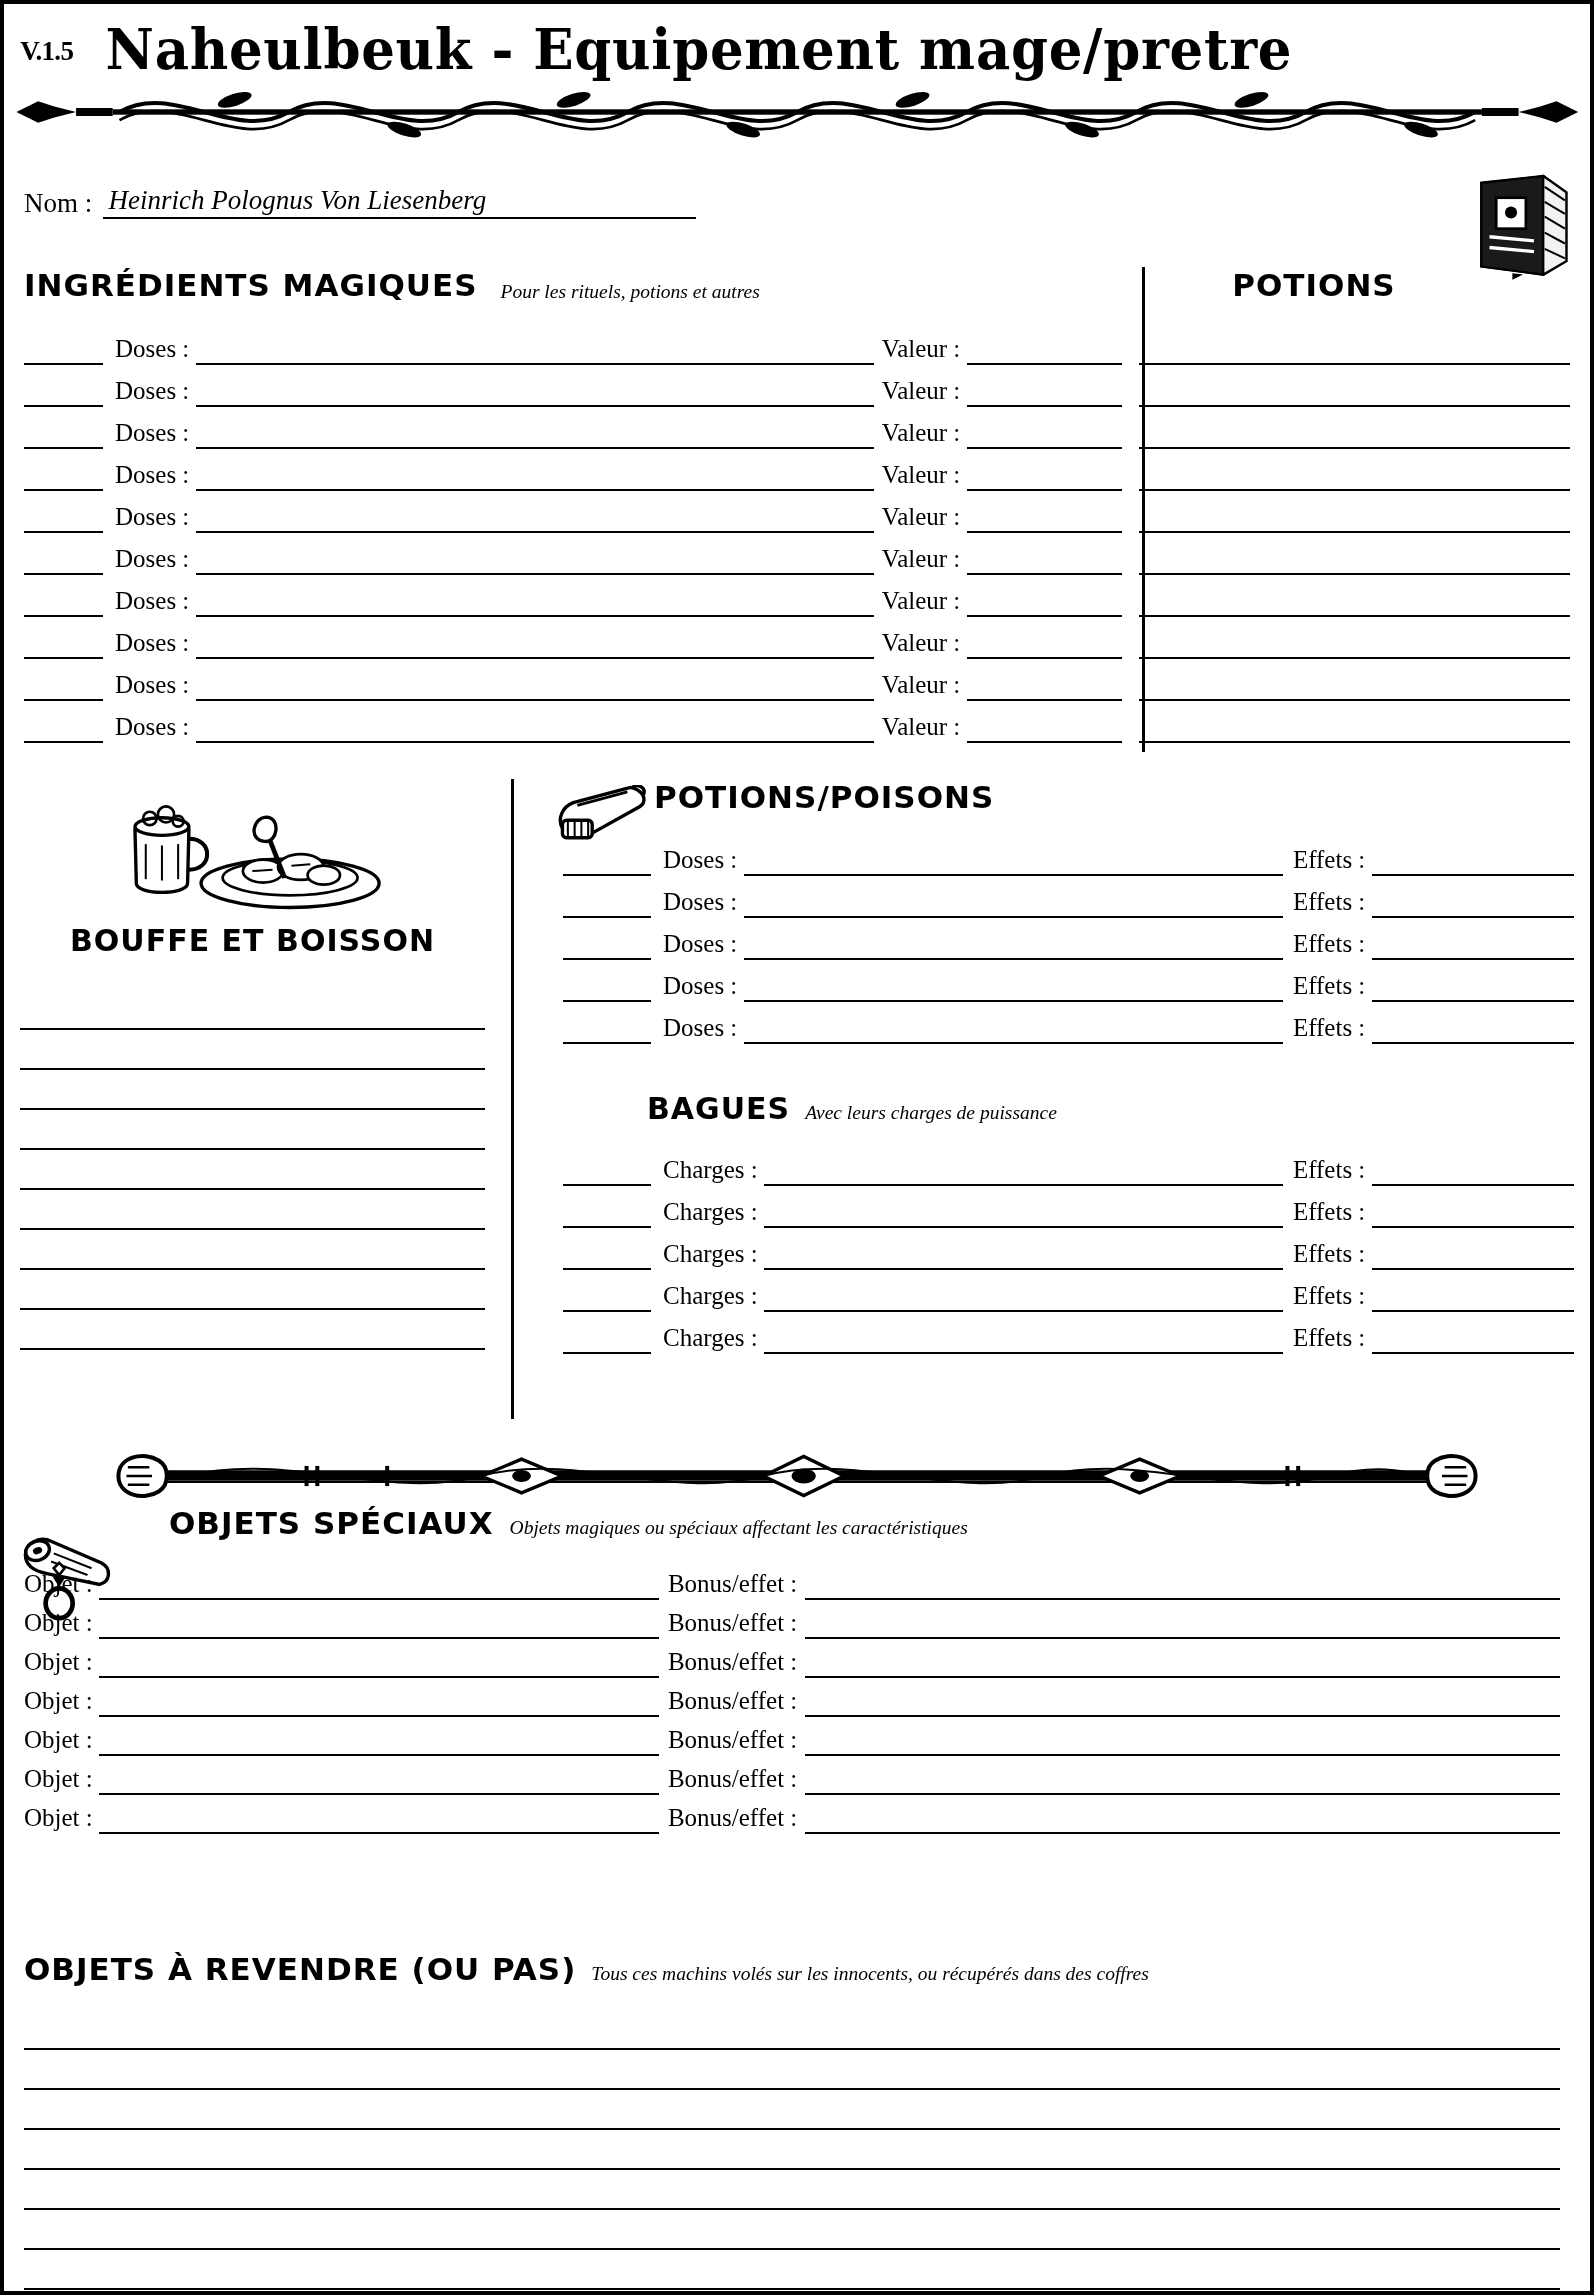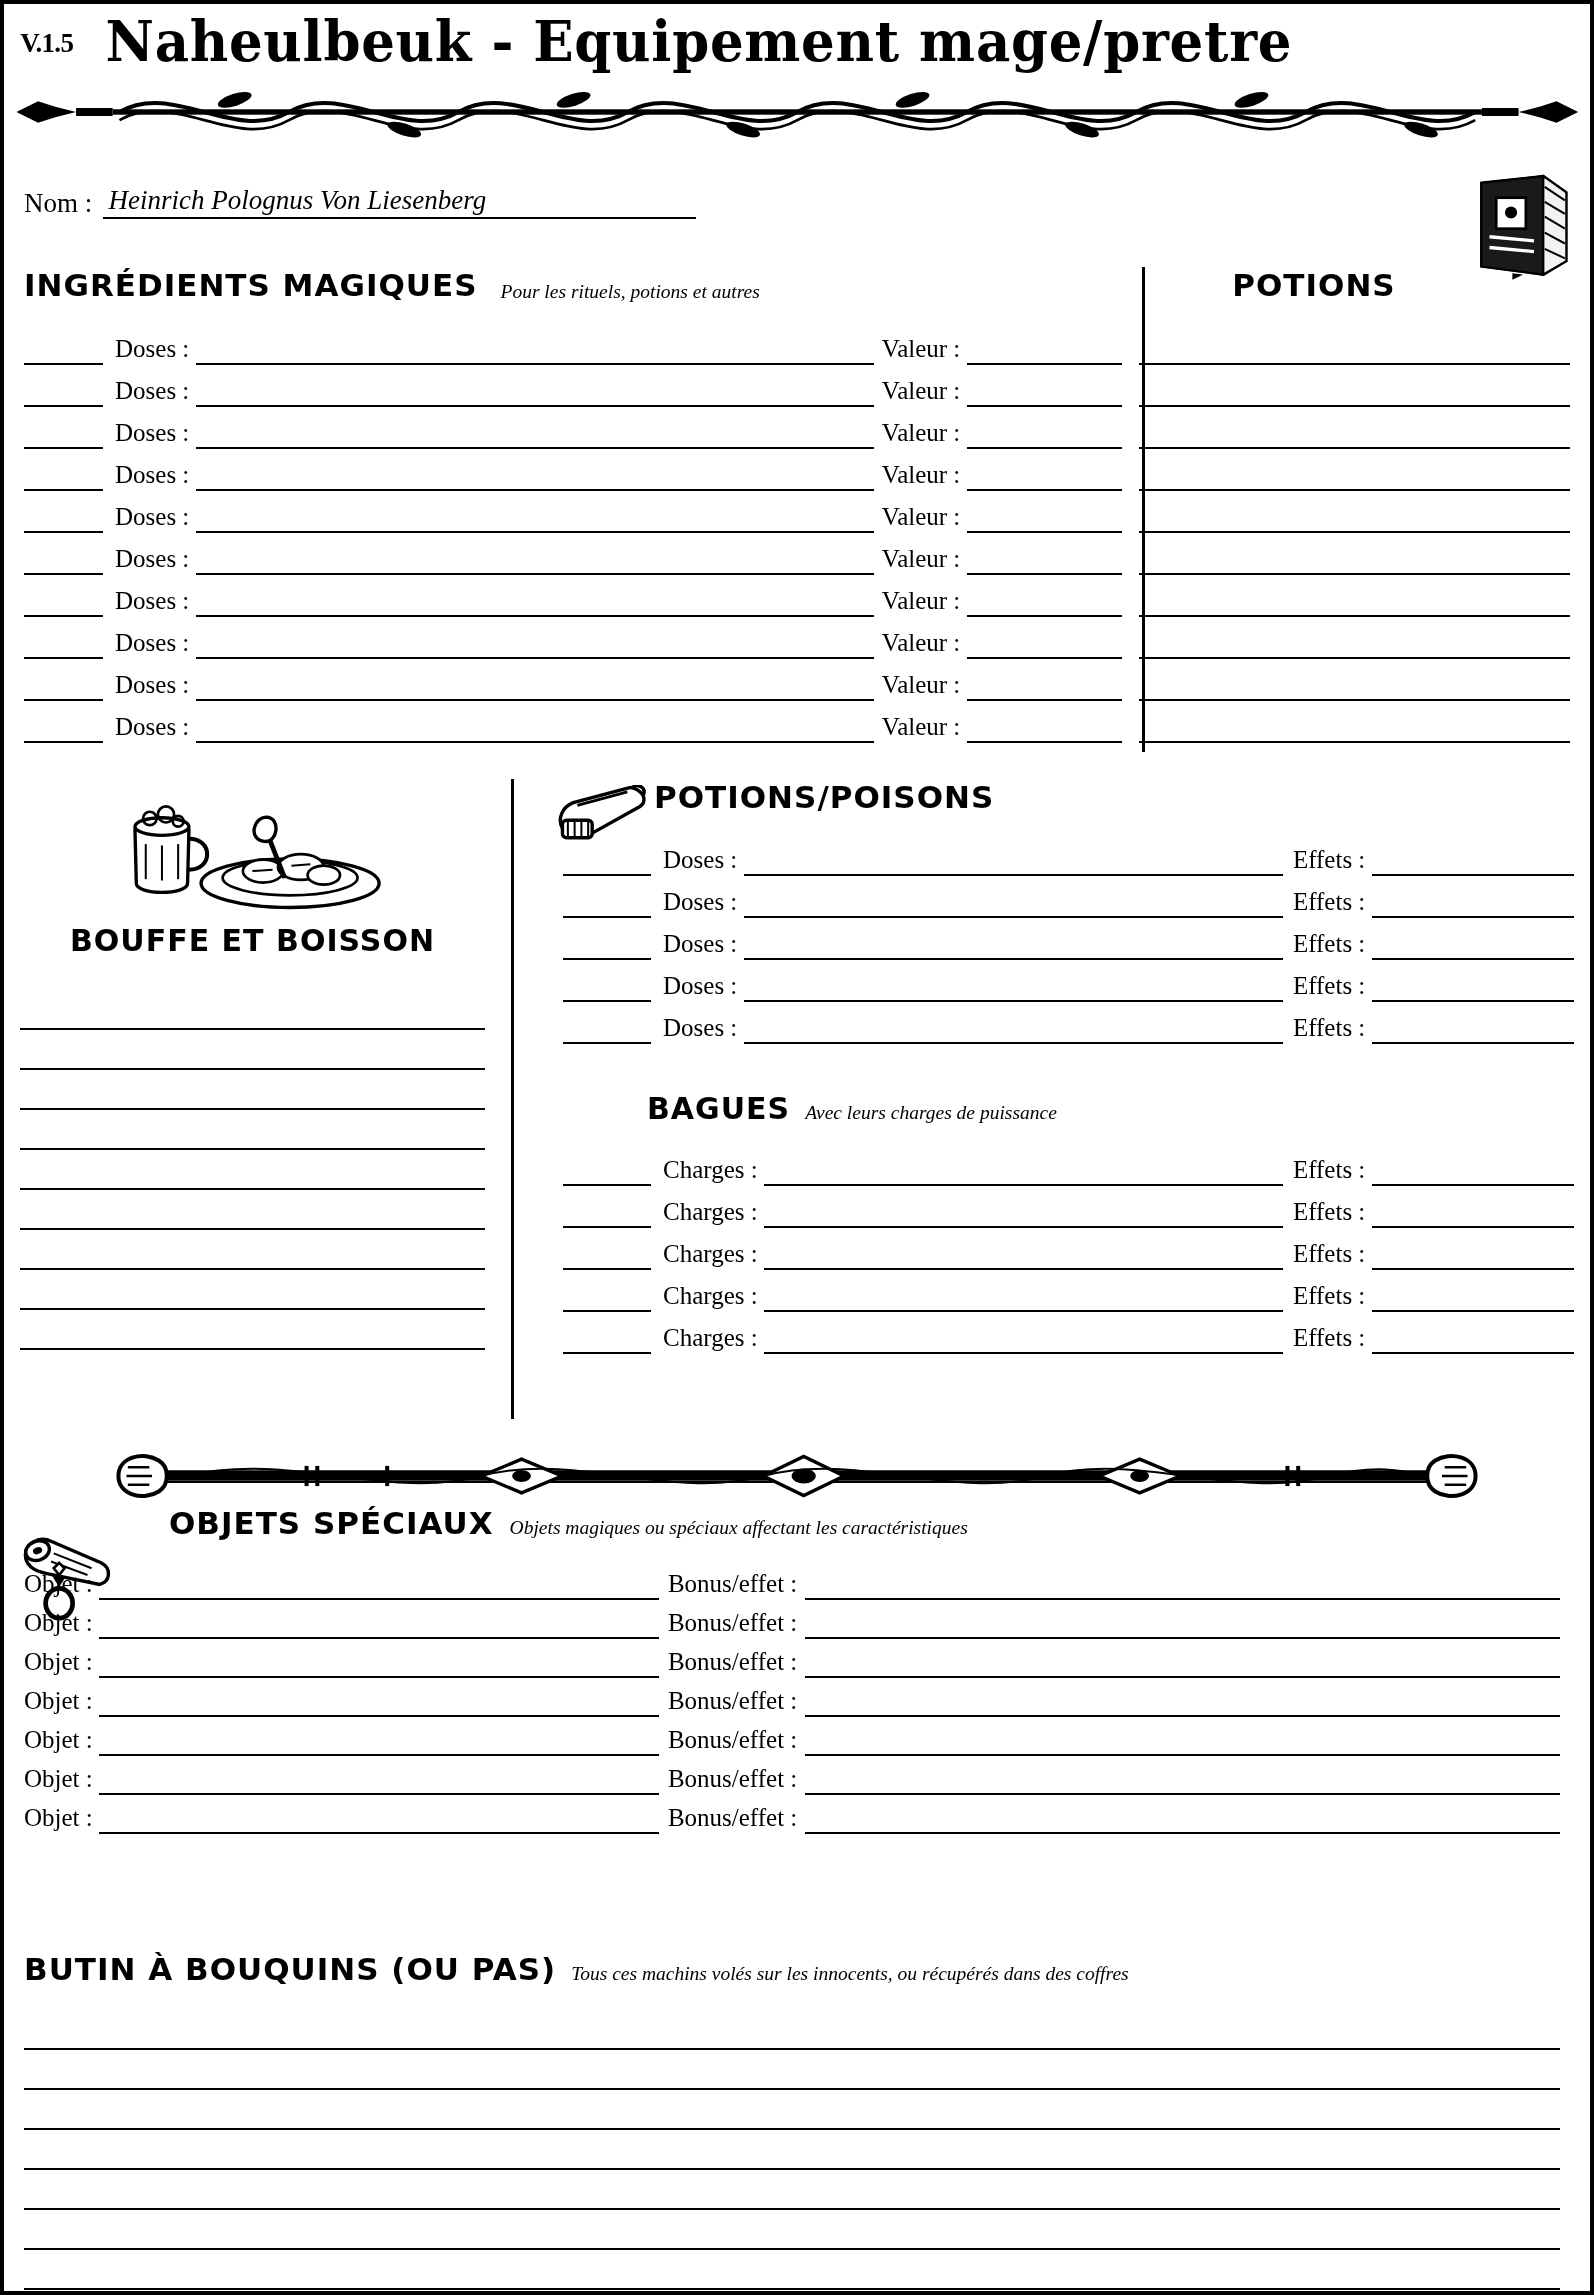--- a/index.html
+++ b/index.html
@@ -13,21 +13,21 @@
     width: 1594px;
     height: 2295px;
     background: #fff;
     border: 4.7px solid #000;
     overflow: hidden;
   }
 
   
   .title-row {
     position: absolute;
-    top: 5px; left: 13.5px; right: 13.5px;
+    top: 13px; left: 13.5px; right: 13.5px;
     height: 74px;
   }
   .version {
     position: absolute;
     left: 2.7px; top: 19px;
     font-family: "Liberation Serif", serif;
     font-size: 27px;
     font-weight: 600;
     letter-spacing: -0.7px;
   }
@@ -676,21 +676,21 @@
         <span class="lbl">Objet :</span>
         <span class="blank b-obj"></span>
         <span class="lbl">Bonus/effet :</span>
         <span class="blank b-bon"></span>
       </div>
     </div>
   </div>
 
   <div id="butin">
     <div class="butin-head">
-      <span class="h-sec butin-title">BUTIN À BOUQUINS (OU PAS)</span>
+      <span class="h-sec butin-title">OBJETS À REVENDRE (OU PAS)</span>
       <span class="h-sub">Tous ces machins volés sur les innocents, ou récupérés dans des coffres</span>
     </div>
     <div class="butin-lines">
       <div class="bt-line"></div>
       <div class="bt-line"></div>
       <div class="bt-line"></div>
       <div class="bt-line"></div>
       <div class="bt-line"></div>
       <div class="bt-line"></div>
       <div class="bt-line"></div>

